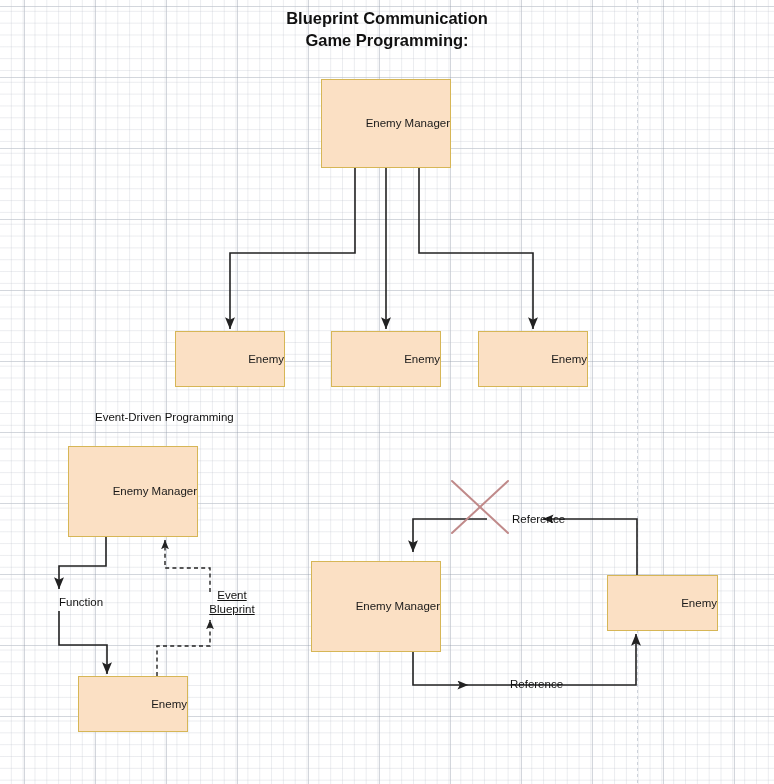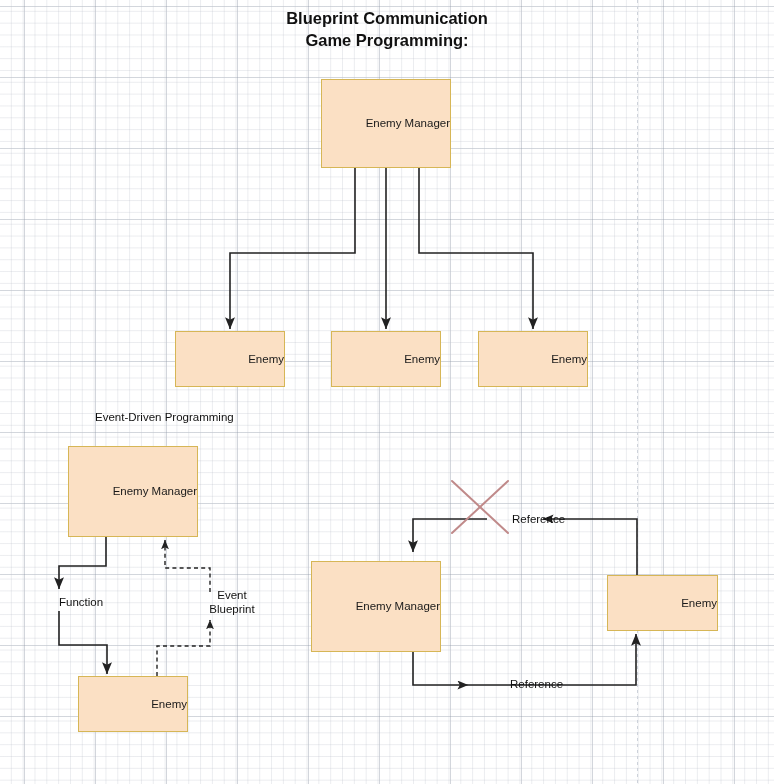--- a/index.html
+++ b/index.html
@@ -198,21 +198,21 @@
 
   <div class="node" style="left:607px; top:575px; width:111px; height:56px;">
     <span>Enemy</span>
   </div>
 
   <div class="lbl" style="left:65px; top:411px;margin-left:30px;">Event-Driven Programming</div>
 
 
   <div class="edge-lbl" style="left:34px; top:596px;">Function</div>
 
-  <div class="edge-lbl center" style="left:171px; top:589px; width:72px; text-align:center; white-space:normal;">
+  <div class="edge-lbl center" style="left:171px; top:589px; width:72px; text-align:center; white-space:normal;text-decoration:underline;">
     <span>Event</span><br>
     <span>Blueprint</span>
   </div>
 
   <div class="edge-lbl" style="left:487px; top:513px;">Reference</div>
 
   <div class="edge-lbl" style="left:485px; top:678px;">Reference</div>
 
 </div>
 

